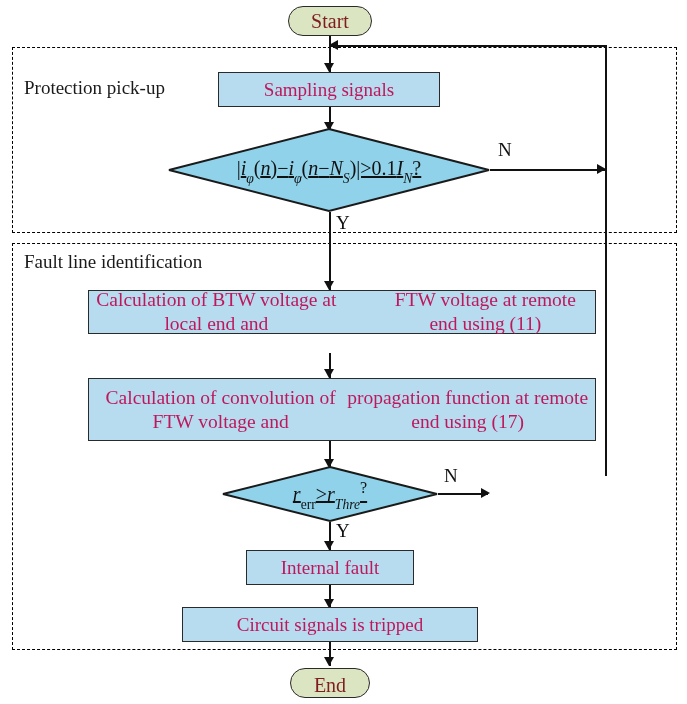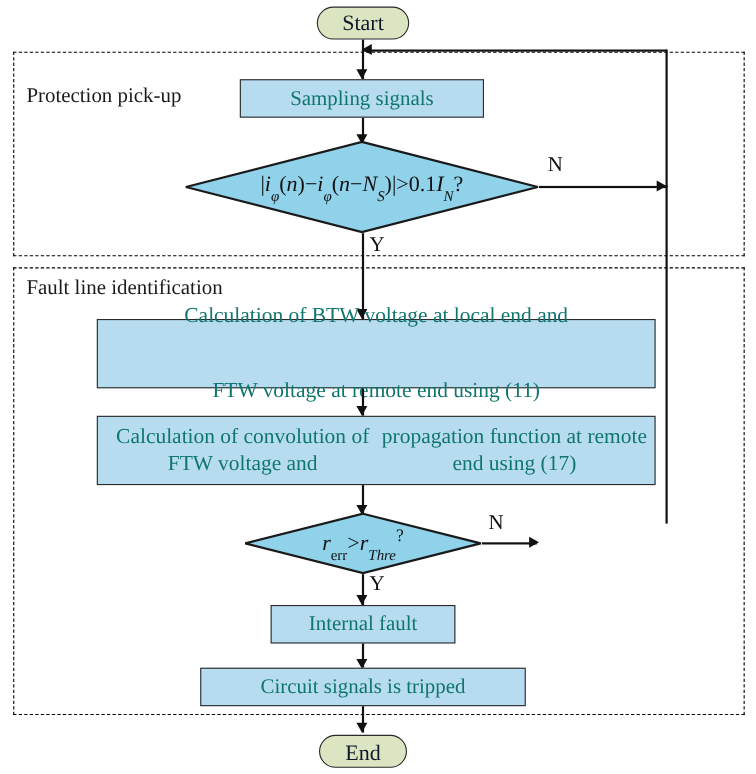--- a/index.html
+++ b/index.html
@@ -30,21 +30,21 @@
     white-space: nowrap;
     line-height: 1;
   }
 
   
   .proc {
     position: absolute;
     box-sizing: border-box;
     background: #b7dbef;
     border: 1.4px solid #2a2a2a;
-    color: #0f766e;
+    color: #be185d;
     display: flex;
     align-items: center;
     justify-content: center;
     text-align: center;
     font-size: 19px;
     line-height: 1.22;
     padding: 2px 6px;
   }
   .proc.two-line { font-size: 19.5px; }
 
@@ -52,21 +52,21 @@
   .terminator {
     position: absolute;
     box-sizing: border-box;
     background: #dce5c2;
     border: 1.4px solid #2a2a2a;
     border-radius: 15px;
     display: flex;
     align-items: center;
     justify-content: center;
     font-size: 20px;
-    color: #0f172a;
+    color: #7f1d1d;
   }
 
   
   .diamond-wrap {
     position: absolute;
   }
   .diamond-wrap svg {
     position: absolute;
     left: 0; top: 0;
     overflow: visible;
@@ -75,20 +75,21 @@
     position: absolute;
     left: 0; top: 0;
     width: 100%; height: 100%;
     display: flex;
     align-items: center;
     justify-content: center;
     font-size: 20px;
     color: #111;
     white-space: nowrap;
     pointer-events: none;
+    text-decoration: underline;
   }
   .mi { font-style: italic; }
   .sub {
     font-size: 0.68em;
     vertical-align: sub;
     position: relative;
     top: 0.28em;
   }
   .sup-q { vertical-align: super; font-size: 0.8em; }
 
@@ -162,21 +163,21 @@
   </div>
 
   <div class="hline" style="left:490px; top:169px; width:116px;"></div>
   <div class="arrow-right" style="left:597px; top:164px;"></div>
   <div class="branch-label" style="left:498px; top:140px;">N</div>
 
   <div class="vline" style="left:329px; top:212px; height:78px;"></div>
   <div class="arrow-down" style="left:324px; top:281px;"></div>
   <div class="branch-label" style="left:336px; top:213px;">Y</div>
 
-  <div class="proc two-line" style="left:88px; top:290px; width:508px; height:63px; flex-direction:column;gap:44px;">
+  <div class="proc two-line" style="left:88px; top:290px; width:508px; height:44px; gap:44px;">
     <span>Calculation of BTW voltage at local end and</span>
     <span>FTW voltage at remote end using (11)</span>
   </div>
 
   <div class="vline" style="left:329px; top:353px; height:25px;"></div>
   <div class="arrow-down" style="left:324px; top:369px;"></div>
 
   <div class="proc two-line" style="left:88px; top:378px; width:508px; height:63px; flex-direction:row;">
     <span>Calculation of convolution of FTW voltage and</span>
     <span>propagation function at remote end using (17)</span>

